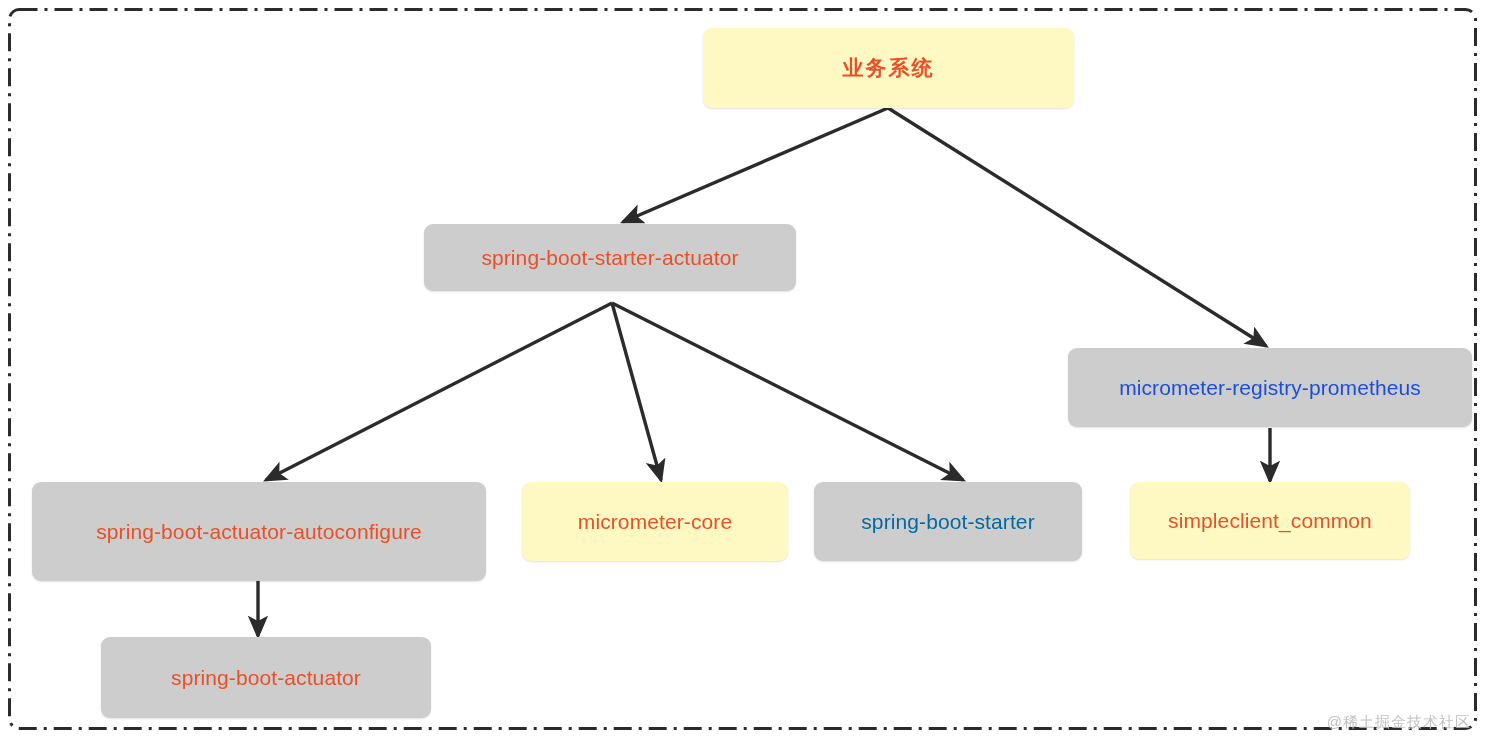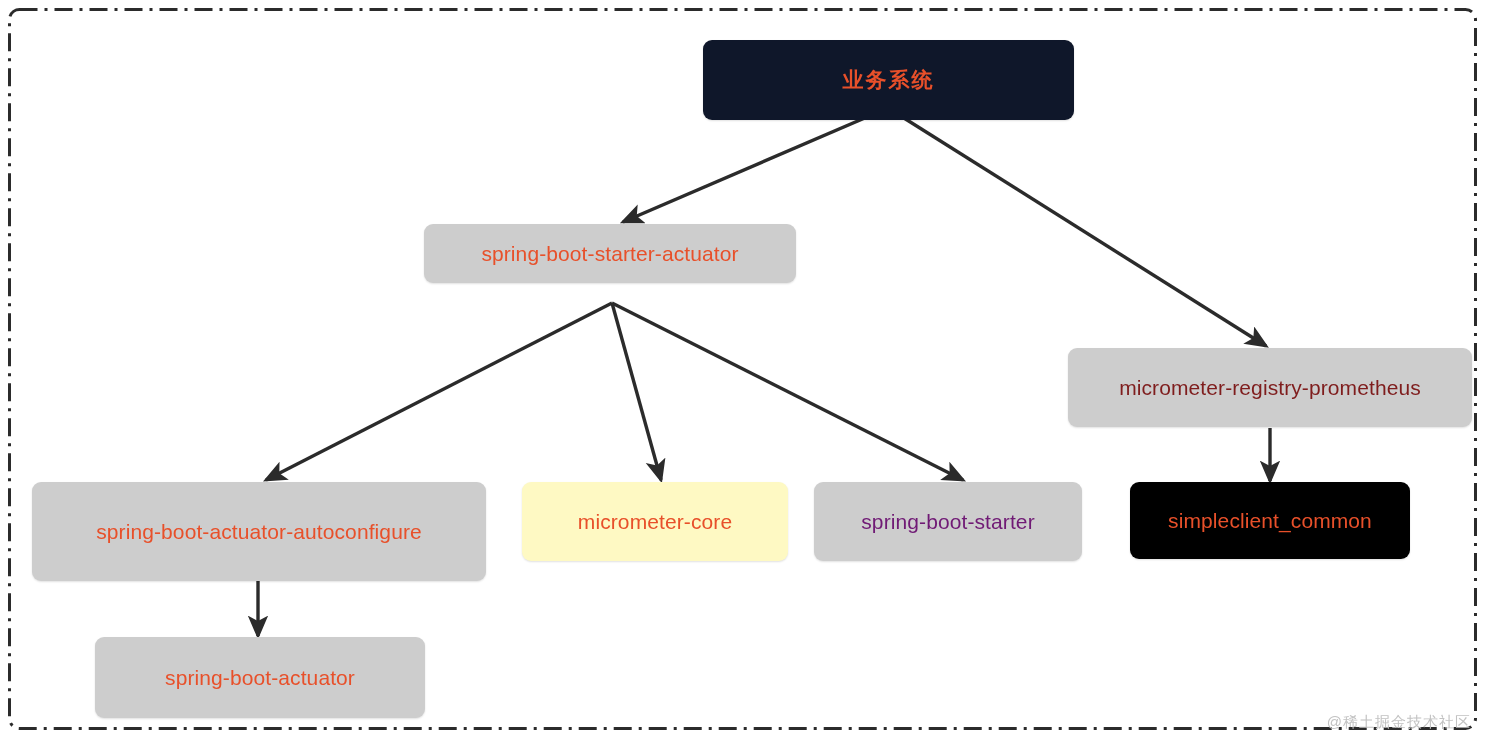--- a/index.html
+++ b/index.html
@@ -95,41 +95,41 @@
         <line x1="888" y1="108" x2="1266" y2="346" stroke="#2b2b2b" marker-end="url(#arrowhead)"></line>
         <line x1="612" y1="303" x2="266" y2="480" stroke="#2b2b2b" marker-end="url(#arrowhead)"></line>
         <line x1="612" y1="303" x2="661" y2="480" stroke="#2b2b2b" marker-end="url(#arrowhead)"></line>
         <line x1="612" y1="303" x2="963" y2="480" stroke="#2b2b2b" marker-end="url(#arrowhead)"></line>
         <line x1="1270" y1="428" x2="1270" y2="481" stroke="#2b2b2b" marker-end="url(#arrowhead)"></line>
         <line x1="258" y1="562" x2="258" y2="636" stroke="#2b2b2b" marker-end="url(#arrowhead)"></line>
       </g>
   </svg>
 
   <div id="node-layer">
-      <div class="node" style="left: 703px; top: 40px; width: 371px; height: 80px; background: #0f172a;">
+      <div class="node" style="left: 703px; top: 28px; width: 371px; height: 80px; background: #fef9c3;">
         <span class="node-label cjk" style="color: rgb(232, 80, 42);">业务系统</span>
       </div>
-      <div class="node" style="left: 424px; top: 224px; width: 372px; height: 59px; background: rgb(205, 205, 205);">
+      <div class="node" style="left: 424px; top: 224px; width: 372px; height: 67px; background: rgb(205, 205, 205);">
         <span class="node-label" style="color: rgb(232, 80, 42);">spring-boot-starter-actuator</span>
       </div>
       <div class="node" style="left: 1068px; top: 348px; width: 404px; height: 79px; background: rgb(205, 205, 205);">
-        <span class="node-label" style="color: #7f1d1d;">micrometer-registry-prometheus</span>
+        <span class="node-label" style="color: #1d4ed8;">micrometer-registry-prometheus</span>
       </div>
       <div class="node" style="left: 32px; top: 482px; width: 454px; height: 99px; background: rgb(205, 205, 205);">
         <span class="node-label" style="color: rgb(232, 80, 42);">spring-boot-actuator-autoconfigure</span>
       </div>
       <div class="node" style="left: 522px; top: 482px; width: 266px; height: 79px; background: #fef9c3;">
         <span class="node-label" style="color: rgb(232, 80, 42);">micrometer-core</span>
       </div>
       <div class="node" style="left: 814px; top: 482px; width: 268px; height: 79px; background: rgb(205, 205, 205);">
-        <span class="node-label" style="color: #701a75;">spring-boot-starter</span>
+        <span class="node-label" style="color: #0369a1;">spring-boot-starter</span>
       </div>
-      <div class="node" style="left: 1130px; top: 482px; width: 280px; height: 77px; background: #000000;">
+      <div class="node" style="left: 1130px; top: 482px; width: 280px; height: 77px; background: #fef9c3;">
         <span class="node-label" style="color: rgb(232, 80, 42);">simpleclient_common</span>
       </div>
-      <div class="node" style="left: 95px; top: 637px; width: 330px; height: 81px; background: rgb(205, 205, 205);">
+      <div class="node" style="left: 101px; top: 637px; width: 330px; height: 81px; background: rgb(205, 205, 205);">
         <span class="node-label" style="color: rgb(232, 80, 42);">spring-boot-actuator</span>
       </div>
     </div>
 
   <div id="watermark">@稀土掘金技术社区</div>
 
 </div>
 
 </body></html>

